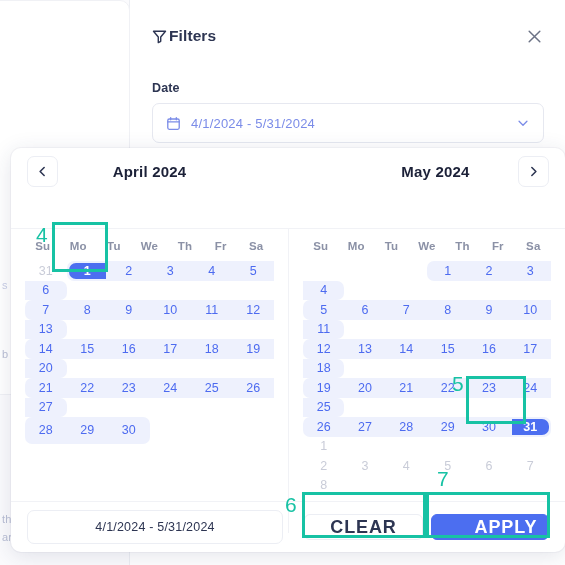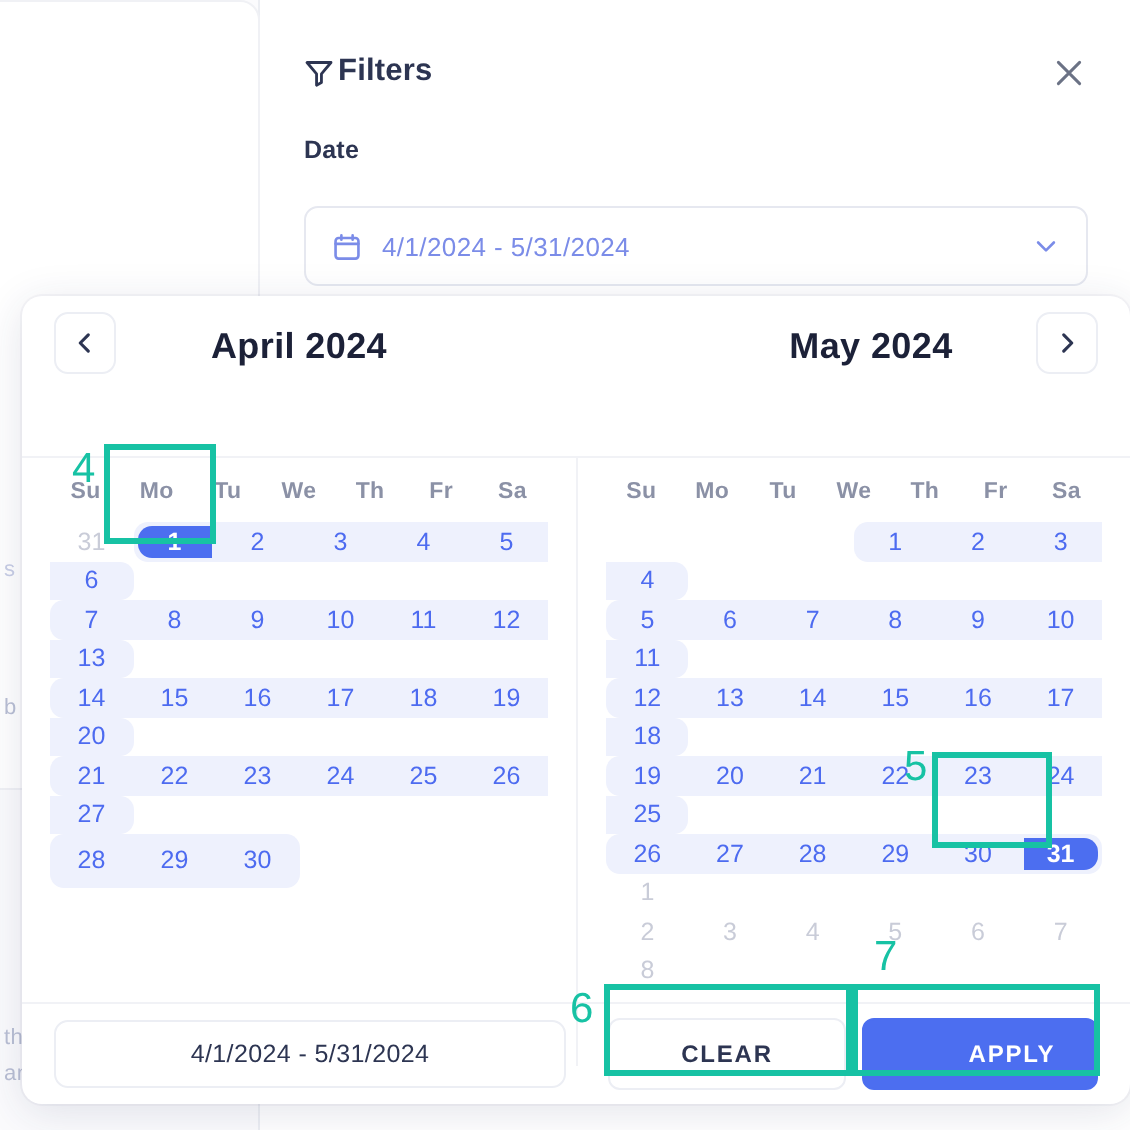--- a/index.html
+++ b/index.html
@@ -46,21 +46,21 @@
   .filters-title {
     font-size: 15.5px; font-weight: 700; color: #2d3552; letter-spacing: .1px;
   }
   .close-btn {
     width: 26px; height: 26px; display: flex; align-items: center; justify-content: center;
     cursor: pointer;
   }
   .close-btn svg { width: 17px; height: 17px; display:block; }
 
   .date-label {
-    position: absolute; left: 22px; top: 68px;
+    position: absolute; left: 22px; top: 81px;
     font-size: 12.5px; font-weight: 700; color: #2d3552; letter-spacing: .1px;
   }
   .date-input {
     position: absolute; left: 22px; top: 103px; width: 392px; height: 40px;
     background: #ffffff; border: 1px solid #e6e8f0; border-radius: 7px;
     display: flex; align-items: center; padding: 0 13px; gap: 10px;
     cursor: pointer;
   }
   .date-input .cal-ic { width: 15px; height: 15px; flex: 0 0 auto; display:block; }
   .date-input .val { font-size: 13px; color: #7b8ce8; letter-spacing: .2px; flex: 1 1 auto; }
@@ -76,21 +76,21 @@
   .cal-top { position: relative; height: 48px; }
   .nav-btn {
     position: absolute; top: 8px; width: 31px; height: 31px;
     border: 1px solid #eceef4; border-radius: 7px; background: #fff;
     display: flex; align-items: center; justify-content: center; cursor: pointer;
   }
   .nav-btn.prev { left: 16px; }
   .nav-btn.next { right: 16px; }
   .nav-btn svg { width: 11px; height: 11px; display:block; }
   .month-title {
-    position: absolute; top: 15px; font-size: 18px; font-weight: 700;
+    position: absolute; top: 15px; font-size: 15px; font-weight: 700;
     color: #1c2138; letter-spacing: .2px; text-align: center;
   }
   .month-title.m1 { left: 0; width: 277px; }
   .month-title.m2 { left: 286px; width: 277px; }
 
   .cal-body { position: relative; display: flex; height: 305px; border-top: 1px solid #f1f2f6; margin-top: 32px; }
   .cal-half { width: 277px; position: relative; padding: 0 14px; }
   .cal-half.right { border-left: 1px solid #f1f2f6; }
 
   .dow-row { display: grid; grid-template-columns: repeat(7, 1fr); margin-top: 11px; }
@@ -126,21 +126,21 @@
     border-top: 1px solid #f1f2f6;
     display: flex; align-items: center; padding: 0 16px; gap: 0;
   }
   .range-box {
     width: 256px; height: 34px; border: 1px solid #eceef4; border-radius: 7px;
     display: flex; align-items: center; justify-content: center;
     font-size: 12.5px; color: #2d3552; letter-spacing: .2px; background: #fff;
   }
   .footer-spacer { flex: 1 1 auto; }
   .btn {
-    height: 36px; border-radius: 6px; font-size: 12px; font-weight: 700;
+    height: 26px; border-radius: 6px; font-size: 18px; font-weight: 700;
     letter-spacing: .9px; display: flex; align-items: center; justify-content: center;
     cursor: pointer;
   }
   .btn.clear { width: 119px; background: #fff; border: 1px solid #eceef4; color: #2d3552; }
   .btn.apply { width: 118px; background: #4c6ef0; border: 1px solid #4c6ef0; color: #ffffff; margin-left: 8px; padding-left: 32px; }
 
   
   .anno-box {
     position: absolute; border: 3px solid #17c2a4; background: transparent;
     pointer-events: none; z-index: 40;

